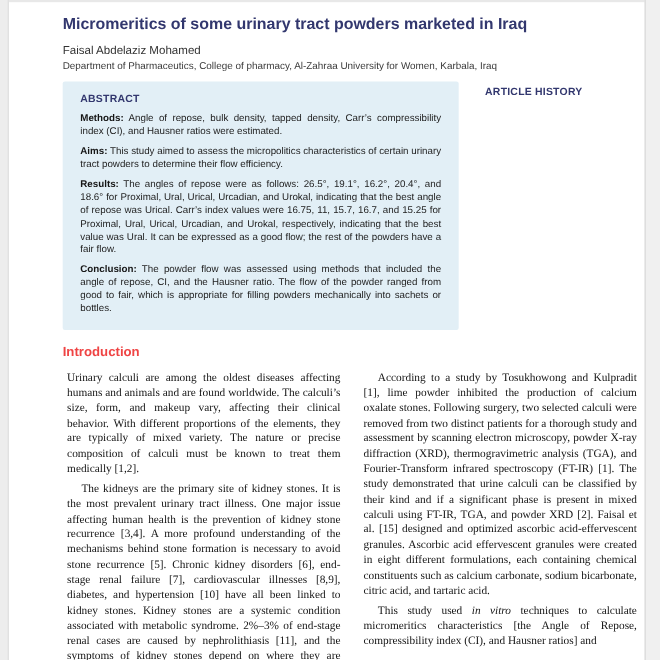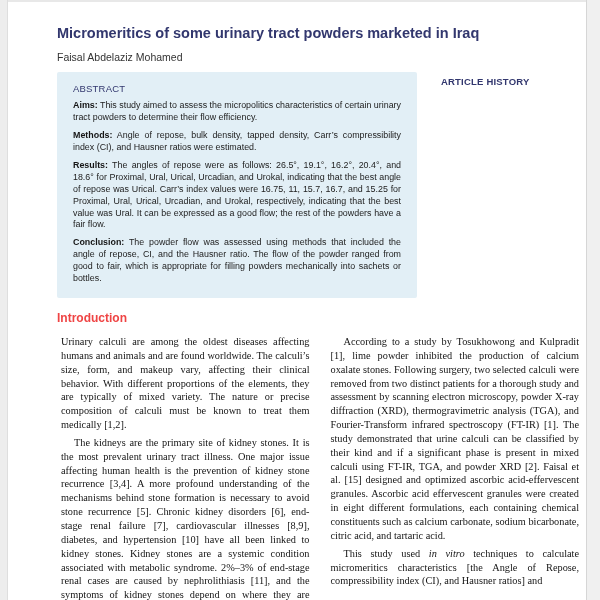--- a/index.html
+++ b/index.html
@@ -12,34 +12,34 @@
     font-family:"Liberation Sans", sans-serif;
     overflow:hidden;
     margin:0 auto;
   }
   .edge-top   { position:absolute; left:0; top:0; width:600px; height:2px; background:#e8e8e8; }
   .edge-left  { position:absolute; left:0; top:0; width:8px; height:600px; background:#ededed; border-right:1px solid #dedede; }
   .edge-right { position:absolute; right:0; top:0; width:14px; height:600px; background:#f0f0f0; border-left:1px solid #d6d6d6; }
 
   .content { position:absolute; left:57px; top:0; width:526px; }
 
-  header { padding-top:24px; }
+  header { padding-top:13px; }
   .title { font-size:14.5px; font-weight:bold; color:#32376e; line-height:1.25; }
   .author { margin-top:9px; font-size:10.5px; color:#333333; }
   .affiliation { margin-top:3px; font-size:9px; color:#3a3a3a; }
 
   .top-row { display:flex; margin-top:9px; align-items:flex-start; }
 
   .abstract-box {
     width:360px; flex:0 0 360px;
     background:#e2eff6;
     padding:11px 16px 13px 16px;
     border-radius:2px;
   }
-  .abstract-heading { font-size:9.5px; font-weight:normal; color:#32376e; letter-spacing:0.2px; }
+  .abstract-heading { font-size:9.5px; font-weight:bold; color:#32376e; letter-spacing:0.2px; }
   .abstract-p { font-size:8.9px; line-height:1.34; color:#222222; text-align:justify; margin-top:6px; }
   .abstract-p b { color:#151515; }
 
   .sidebar { margin-left:24px; flex:1; min-width:0; }
   .sidebar-heading { font-size:9.5px; font-weight:bold; color:#32376e; letter-spacing:0.2px; margin-top:4px; }
   .sidebar-list { margin-top:6px; }
   .sidebar-item { font-size:9px; line-height:1.5; color:#333333; }
   .keywords-block { margin-top:14px; }
   .keywords-text { margin-top:6px; font-size:9px; line-height:1.5; color:#333333; max-width:120px; }
 
@@ -62,28 +62,29 @@
 <div class="page">
   <div class="edge-top"></div>
   <div class="edge-left"></div>
   <div class="edge-right"></div>
 
   <div class="content">
 
     <header>
       <div class="title">Micromeritics of some urinary tract powders marketed in Iraq</div>
       <div class="author">Faisal Abdelaziz Mohamed</div>
+      <div class="affiliation">Department of Pharmaceutics, College of pharmacy, Al-Zahraa University for Women, Karbala, Iraq</div>
     </header>
 
     <div class="top-row">
 
       <div class="abstract-box">
         <div class="abstract-heading">ABSTRACT</div>
+        <p class="abstract-p"><b>Methods:</b><span> Angle of repose, bulk density, tapped density, Carr’s compressibility index (CI), and Hausner ratios were estimated.</span></p>
         <p class="abstract-p"><b>Aims:</b><span> This study aimed to assess the micropolitics characteristics of certain urinary tract powders to determine their flow efficiency.</span></p>
-        <p class="abstract-p"><b>Methods:</b><span> Angle of repose, bulk density, tapped density, Carr’s compressibility index (CI), and Hausner ratios were estimated.</span></p>
         <p class="abstract-p"><b>Results:</b><span> The angles of repose were as follows: 26.5°, 19.1°, 16.2°, 20.4°, and 18.6° for Proximal, Ural, Urical, Urcadian, and Urokal, indicating that the best angle of repose was Urical. Carr’s index values were 16.75, 11, 15.7, 16.7, and 15.25 for Proximal, Ural, Urical, Urcadian, and Urokal, respectively, indicating that the best value was Ural. It can be expressed as a good flow; the rest of the powders have a fair flow.</span></p>
         <p class="abstract-p"><b>Conclusion:</b><span> The powder flow was assessed using methods that included the angle of repose, CI, and the Hausner ratio. The flow of the powder ranged from good to fair, which is appropriate for filling powders mechanically into sachets or bottles.</span></p>
       </div>
 
       <aside class="sidebar">
         <div class="sidebar-heading">ARTICLE HISTORY</div>
       </aside>
 
     </div>
 

